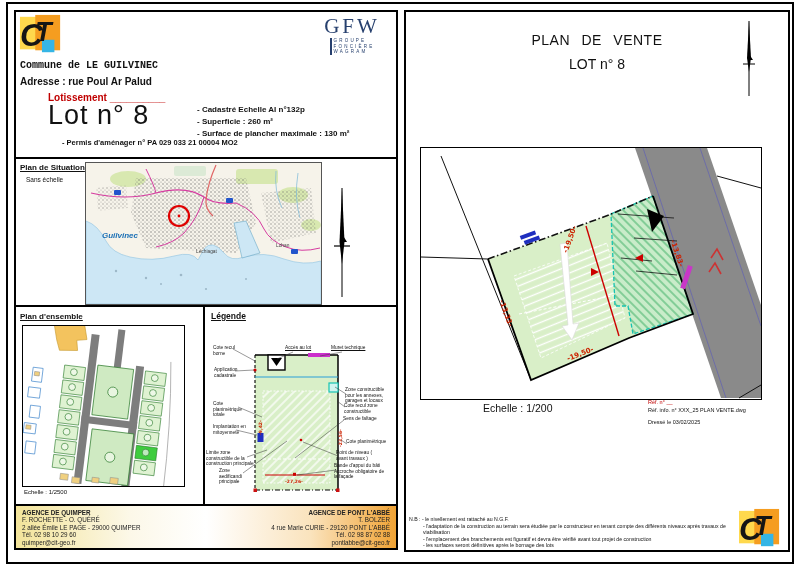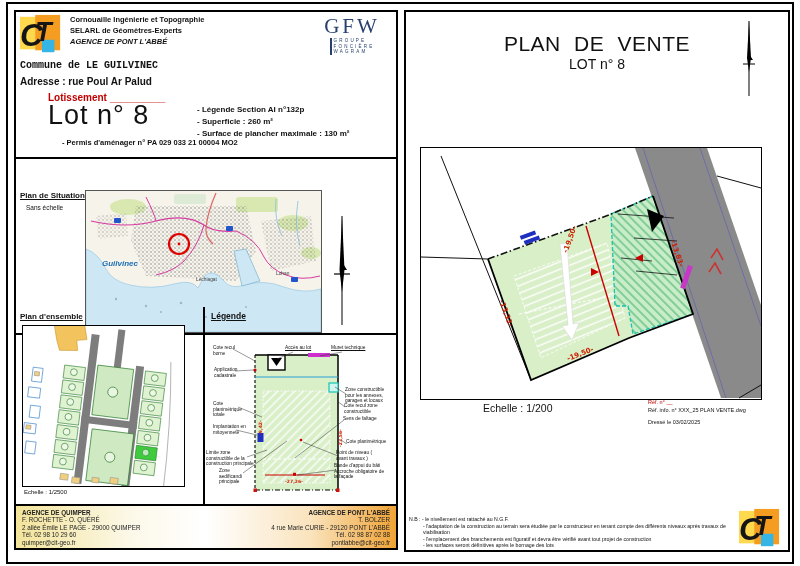--- a/index.html
+++ b/index.html
@@ -5,21 +5,21 @@
   html,body{margin:0;padding:0;background:#e8e8e8;}
   #page{position:relative;width:800px;height:566px;background:#ffffff;overflow:hidden;
         font-family:"Liberation Sans",sans-serif;color:#111;}
   .abs{position:absolute;}
   .outer{left:6px;top:2px;width:784px;height:558px;border:2px solid #000;}
   
   .lp{left:14px;top:10px;width:380px;height:536px;border:2px solid #000;}
   .rp{left:404px;top:10px;width:382px;height:538px;border:2px solid #000;}
   
   .sect-header{left:0;top:0;width:380px;height:145px;border-bottom:2px solid #000;}
-  .sect-situation{left:0;top:147px;width:380px;height:146px;border-bottom:2px solid #000;margin-top:28px;}
+  .sect-situation{left:0;top:147px;width:380px;height:146px;border-bottom:2px solid #000;}
   .sect-bottom{left:0;top:295px;width:380px;height:197px;border-bottom:2px solid #000;}
   .sect-footer{left:0;top:494px;width:380px;height:42px;display:flex;}
   .company{left:54px;top:2px;font-size:7.5px;font-weight:bold;line-height:11px;}
   .company .it{font-style:italic;}
   .gfw{left:300px;top:3px;width:72px;text-align:center;color:#27406e;}
   .gfw-top{font-family:"Liberation Serif",serif;font-size:21px;letter-spacing:3px;line-height:22px;}
   .gfw-lines{display:inline-block;text-align:left;border-left:2px solid #27406e;padding-left:2px;
              font-size:4.5px;letter-spacing:2.2px;line-height:5.6px;margin-top:1px;}
   .commune{left:4px;top:48px;font-size:10px;font-weight:bold;font-family:Liberation Mono, monospace;}
   .adresse{left:4px;top:64px;font-size:10px;font-weight:bold;}
@@ -33,21 +33,21 @@
   .ens-map{left:6px;top:18px;width:161px;height:160px;border:1.5px solid #000;}
   .ens-scale{left:8px;top:182px;font-size:6px;}
   .legend{left:187px;top:0;width:191px;height:197px;border-left:2px solid #000;}
   .lgl{position:absolute;font-size:4.8px;line-height:1.15;}
   .lgl.u{text-decoration:underline;}
   .f-block{height:42px;padding:3px 6px;box-sizing:border-box;font-size:6.3px;line-height:7.4px;color:#222;}
   .f-left{width:190px;background:linear-gradient(90deg,#f3e49a 0%,#fcf8e8 60%,#ffffff 100%);}
   .f-right{flex:1;text-align:right;background:linear-gradient(90deg,#ffffff 0%,#fae3bd 55%,#f0a335 100%);}
   .f-title{font-weight:bold;}
   
-  .v-title1{left:0;top:20px;width:382px;text-align:center;font-size:21px;word-spacing:7px;letter-spacing:.5px;}
+  .v-title1{left:0;top:20px;width:382px;text-align:center;font-size:14px;word-spacing:7px;letter-spacing:.5px;}
   .v-title2{left:0;top:44px;width:382px;text-align:center;font-size:14px;}
   .draw-wrap{left:14px;top:135px;width:340px;height:251px;border:1.5px solid #000;}
   .v-scale{left:46px;top:390px;font-size:10.5px;padding-left:31px;}
   .ref{left:242px;top:386px;font-size:5.5px;line-height:8px;}
   .ref-red{color:#c00000;}
   .ref-date{margin-top:4px;}
   .nb{left:3px;top:504px;width:345px;font-size:5.2px;line-height:6.6px;}
   .nb div:not(:first-child){margin-left:14px;}
   .cit2{left:330px;top:496px;}
   svg text{font-family:"Liberation Sans",sans-serif;}
@@ -62,39 +62,34 @@
   <div class="abs lp">
 
     <div class="abs sect-header">
       <svg class="abs" style="left:3px;top:1px" width="44" height="44" viewBox="0 0 46 44">
         <rect x="1" y="3" width="20" height="34" fill="#ffd94d"></rect>
         <rect x="17" y="1" width="26" height="37" fill="#f59d20"></rect>
         <rect x="24" y="27" width="13" height="13" fill="#35b5e5"></rect>
         <text x="1" y="33" font-family="DejaVu Serif, serif" font-style="italic" font-weight="bold" font-size="33" fill="#151515">C</text>
         <text x="17" y="28" font-family="DejaVu Serif, serif" font-style="italic" font-weight="bold" font-size="28" fill="#151515">T</text>
       </svg>
-      <div class="abs company">
-        <div>Cornouaille Ingénierie et Topographie</div>
-        <div>SELARL de Géomètres-Experts</div>
-        <div class="it">AGENCE DE PONT L'ABBÉ</div>
-      </div>
       <div class="abs gfw">
         <div class="gfw-top">GFW</div>
         <div class="gfw-lines">
           <div>GROUPE</div>
           <div>FONCIÈRE</div>
           <div>WAGRAM</div>
         </div>
       </div>
       <div class="abs commune">Commune de LE GUILVINEC</div>
       <div class="abs adresse">Adresse  : rue Poul Ar Palud</div>
       <div class="abs lotissement">Lotissement __________</div>
       <div class="abs lot-title">Lot n° 8</div>
       <div class="abs details">
-        <div>- Légende Section    AI n°132p</div>
+        <div>- Cadastré Echelle    AI n°132p</div>
         <div>- Superficie :    260 m²</div>
         <div>- Surface de plancher maximale :   130 m²</div>
       </div>
       <div class="abs permis">- Permis d'aménager n° PA 029 033 21 00004 MO2</div>
     </div>
 
     <div class="abs sect-situation">
       <div class="abs sec-title" style="left:4px;top:4px">Plan de Situation</div>
       <div class="abs sans-echelle">Sans échelle</div>
       <div class="abs map-wrap">

